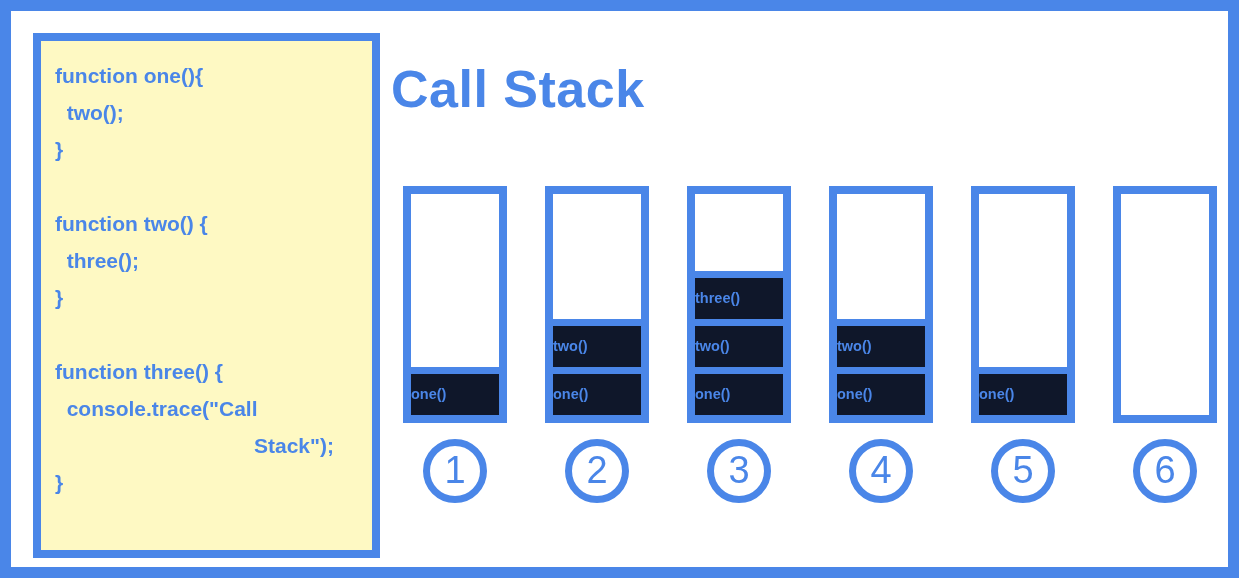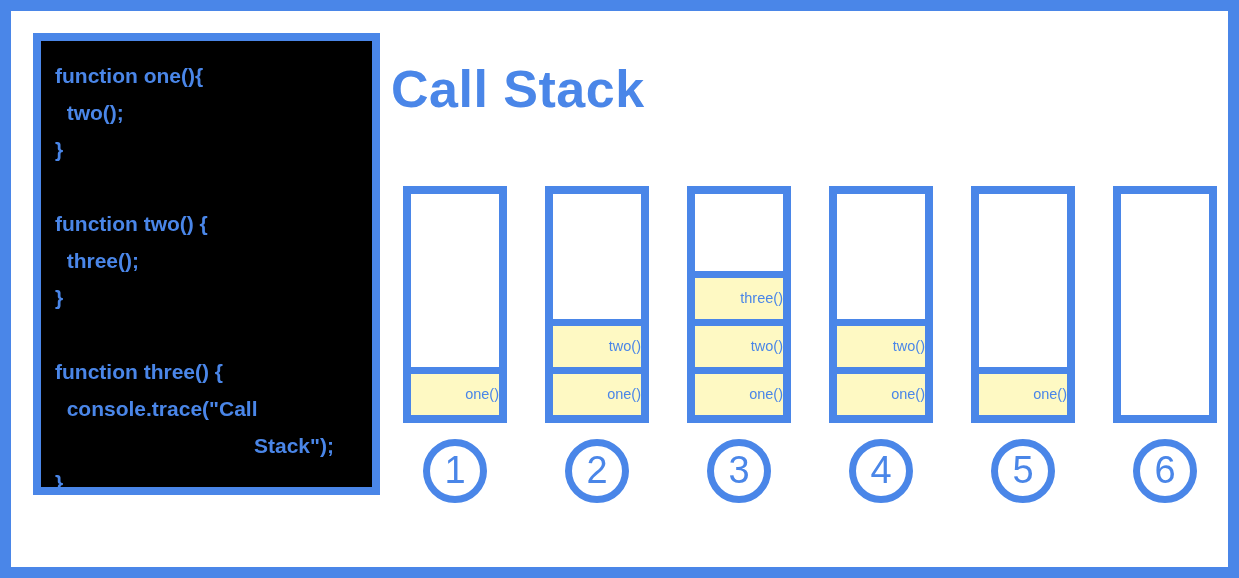--- a/index.html
+++ b/index.html
@@ -20,24 +20,24 @@
     border: 11px solid #4a86e8;
     overflow: hidden;
   }
 
   
   #code-panel {
     position: absolute;
     left: 22px;
     top: 22px;
     width: 347px;
-    height: 462px;
+    height: 525px;
     box-sizing: border-box;
     border: 8px solid #4a86e8;
-    background: #000000;
+    background: #fef9c3;
   }
   #code-listing {
     margin: 0;
     padding: 16px 14px 0 14px;
     color: #4a86e8;
     font-family: "Liberation Sans", sans-serif;
     font-weight: bold;
     font-size: 21px;
     line-height: 37px;
     white-space: pre-wrap;
@@ -91,25 +91,25 @@
     background: #ffffff;
     display: flex;
     flex-direction: column;
     justify-content: flex-end;
   }
 
   .stack-frame {
     box-sizing: border-box;
     height: 48px;
     line-height: 40px;
-    text-align: right;
+    text-align: left;
     color: #4a86e8;
     font-size: 14.5px;
-    font-weight: normal;
-    background: #fef9c3;
+    font-weight: bold;
+    background: #0f172a;
     border-top: 7px solid #4a86e8;
   }
 
   .stack-filler {
     flex: 1 1 auto;
     background: #ffffff;
   }
 
   .step-badge {
     position: absolute;

